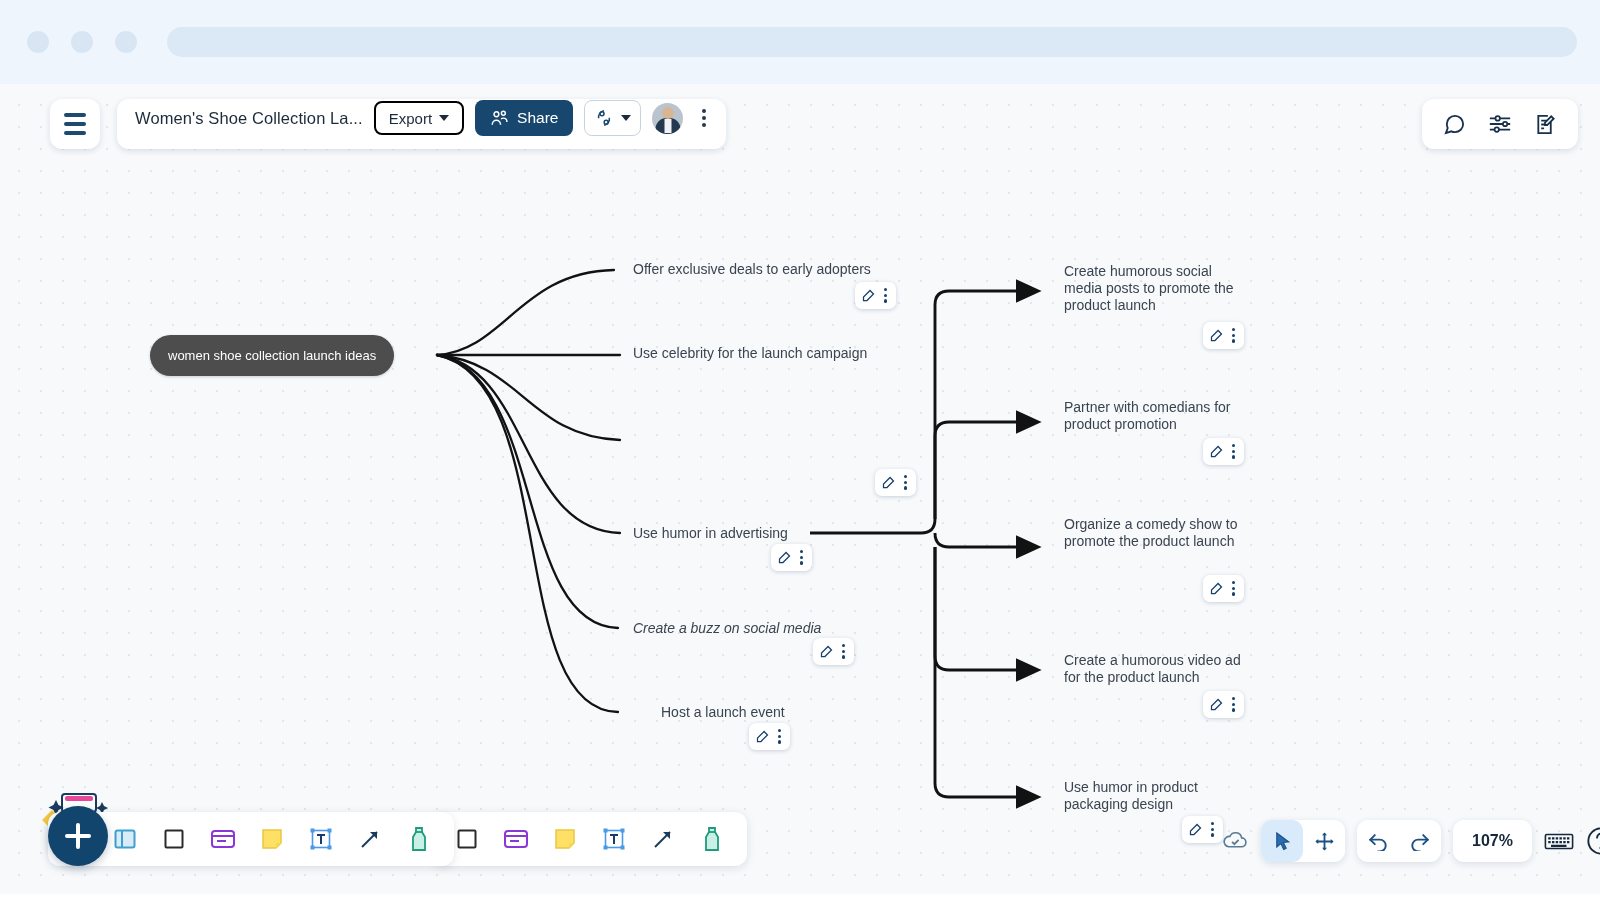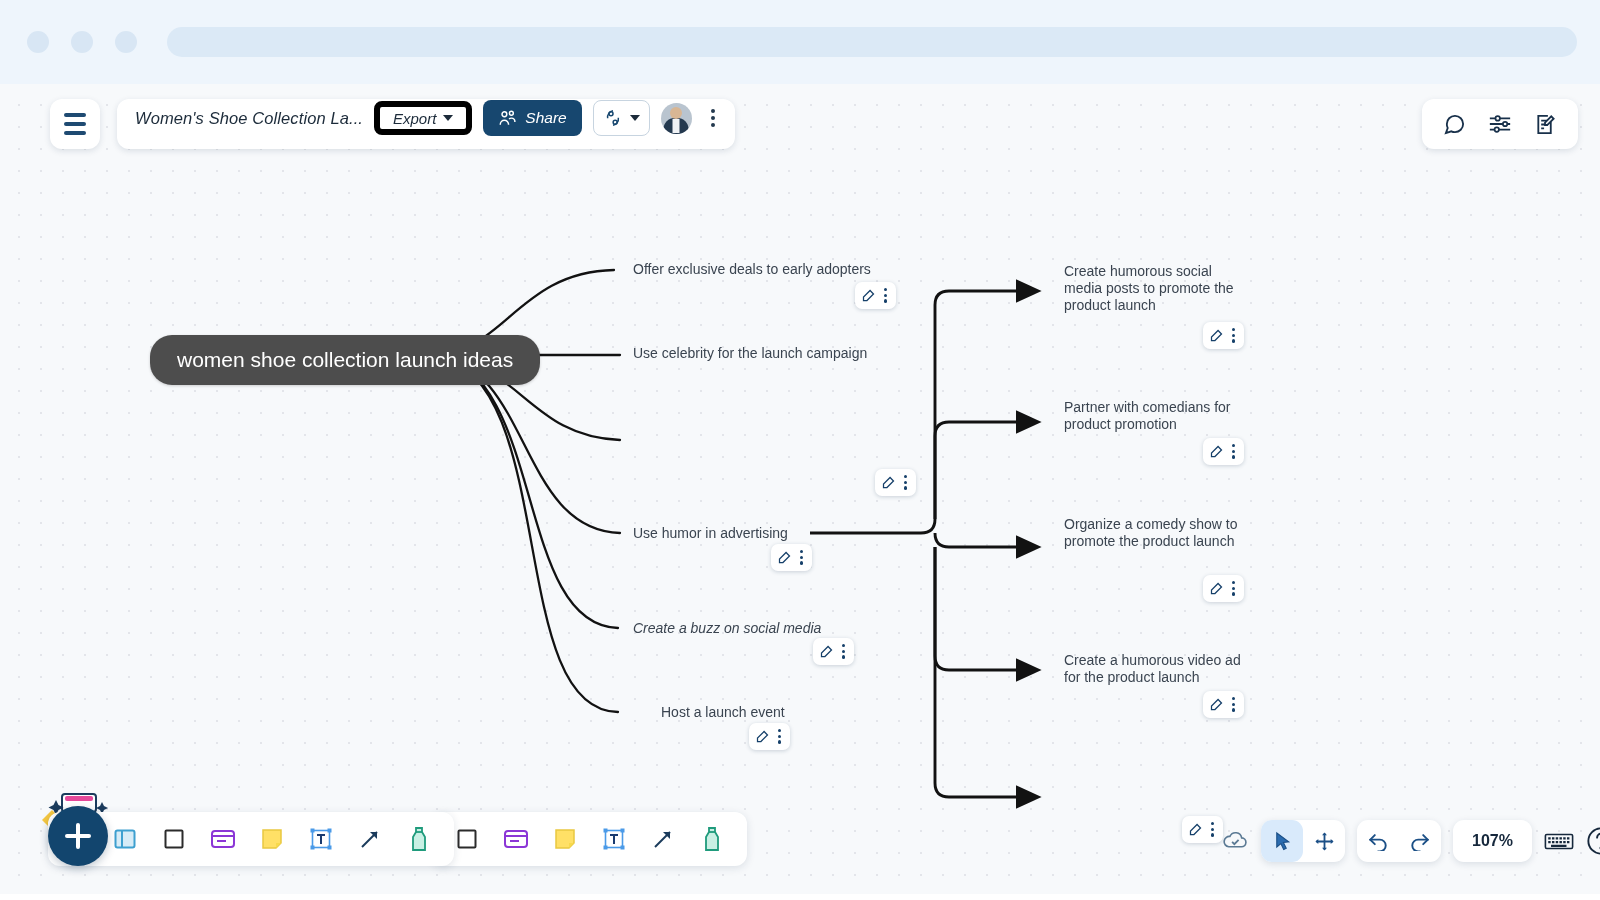--- a/index.html
+++ b/index.html
@@ -27,25 +27,25 @@
 
   
   .menu-btn { position: absolute; left: 50px; top: 99px; width: 50px; height: 50px;
               background: #fff; border-radius: 12px; box-shadow: 0 2px 6px rgba(20,50,80,.13);
               display: flex; align-items: center; justify-content: center; cursor: pointer; }
   .ham { display: flex; flex-direction: column; gap: 5px; }
   .ham i { display: block; width: 22px; height: 4px; border-radius: 2px; background: #1e4a72; }
 
   .topbar { position: absolute; left: 117px; top: 99px; height: 50px;
             background: #fff; border-radius: 12px; box-shadow: 0 2px 6px rgba(20,50,80,.13);
-            display: flex; align-items: center; padding: 0 12px 12px 18px; gap: 11px; font-style: italic; }
+            display: flex; align-items: center; padding: 0 12px 12px 18px; gap: 11px; }
   .doc-title { font-size: 16.5px; color: #1c2b3a; letter-spacing: .1px; white-space: nowrap;
                max-width: 250px; overflow: hidden; cursor: text; }
   .btn-export { display: flex; align-items: center; gap: 7px; height: 34px; padding: 0 13px;
-                border: 6px solid #000000; border-radius: 8px; background: #fff;
+                border: 2px solid #000000; border-radius: 8px; background: #fff;
                 font-size: 15px; color: #1c2b3a; cursor: pointer; }
   .caret { width: 0; height: 0; border-left: 5px solid transparent; border-right: 5px solid transparent;
            border-top: 6px solid #1c2b3a; }
   .btn-share { display: flex; align-items: center; gap: 8px; height: 36px; padding: 0 15px;
                border-radius: 8px; background: #17476f; color: #fff; font-size: 15.5px; cursor: pointer; }
   .btn-collab { display: flex; align-items: center; gap: 7px; height: 36px; padding: 0 9px;
                 border: 1px solid #c7d4e0; border-radius: 8px; background: #fff; cursor: pointer; }
   .avatar { width: 31px; height: 31px; border-radius: 50%; overflow: hidden; cursor: pointer;
             background: #b9c4cf; position: relative; }
   .avatar .head { position: absolute; left: 50%; top: 4px; transform: translateX(-50%);
@@ -59,21 +59,21 @@
 
   .toolbar-right { position: absolute; right: 22px; top: 99px; height: 50px;
                    background: #fff; border-radius: 12px; box-shadow: 0 2px 6px rgba(20,50,80,.13);
                    display: flex; align-items: center; gap: 22px; padding: 0 21px; }
   .tr-ico { cursor: pointer; display: flex; align-items: center; }
 
   
   .map-svg { position: absolute; left: 0; top: 0; width: 1600px; height: 900px; pointer-events: none; }
 
   .root-node { position: absolute; background: #4d4d4d; color: #fff; border-radius: 22px;
-               padding: 13px 27px; font-size: 21px; white-space: nowrap; cursor: pointer;
+               padding: 13px 18px; font-size: 13px; white-space: nowrap; cursor: pointer;
                box-shadow: 0 1px 3px rgba(0,0,0,.18); text-align: center; }
 
   .node-label { position: absolute; font-size: 14px; color: #3a4450; line-height: 1.23;
                 cursor: pointer; }
 
   .node-tools { position: absolute; display: flex; align-items: center; gap: 3px;
                 background: #fff; border-radius: 7px; padding: 3px 5px;
                 box-shadow: 0 1px 4px rgba(20,50,80,.20); }
   .node-tools .t-ico { cursor: pointer; display: flex; align-items: center; padding: 1px; }
   .node-tools .dots { display: flex; flex-direction: column; gap: 2.5px; padding: 3px 4px; cursor: pointer; }
@@ -270,20 +270,21 @@
           <path d="M4 14.5V20h5.5L20 9.5 14.5 4 4 14.5z"></path>
         </svg>
     </span>
     <span class="dots">
         <i></i>
         <i></i>
         <i></i>
       </span>
   </div>
 
+  <div class="node-label" style="left:1064px; top:779px; width:172px;">Use humor in product packaging design</div>
   <div class="node-tools" style="left:1182px; top:816px;">
     <span class="t-ico">
       <svg width="15" height="15" viewBox="0 0 24 24" fill="none" stroke="#16406a" stroke-width="2">
           <path d="M4 14.5V20h5.5L20 9.5 14.5 4 4 14.5z"></path>
         </svg>
     </span>
     <span class="dots">
         <i></i>
         <i></i>
         <i></i>

